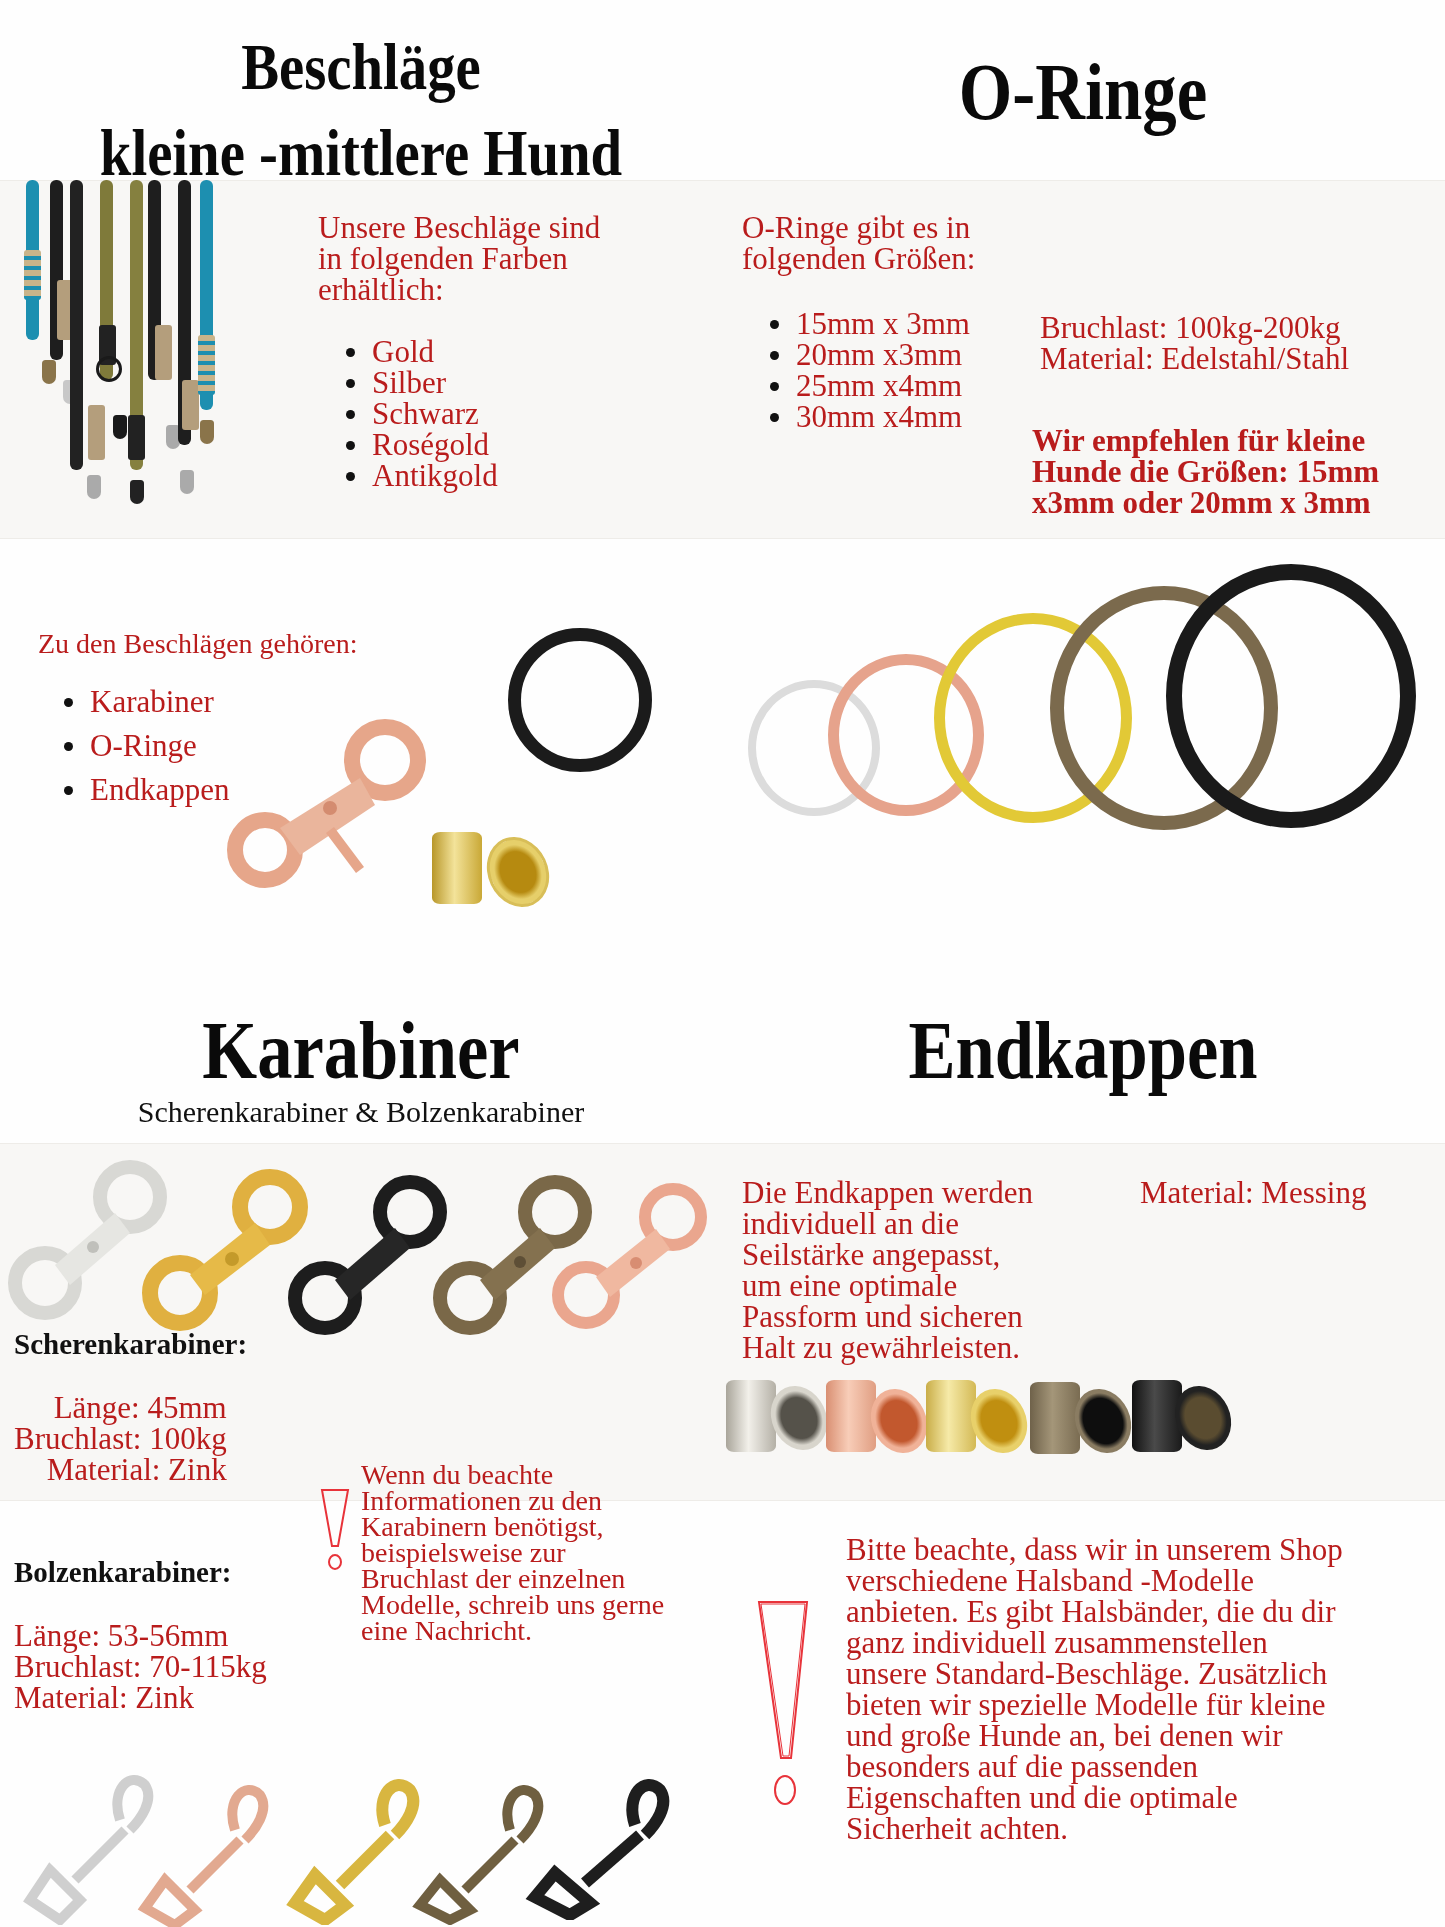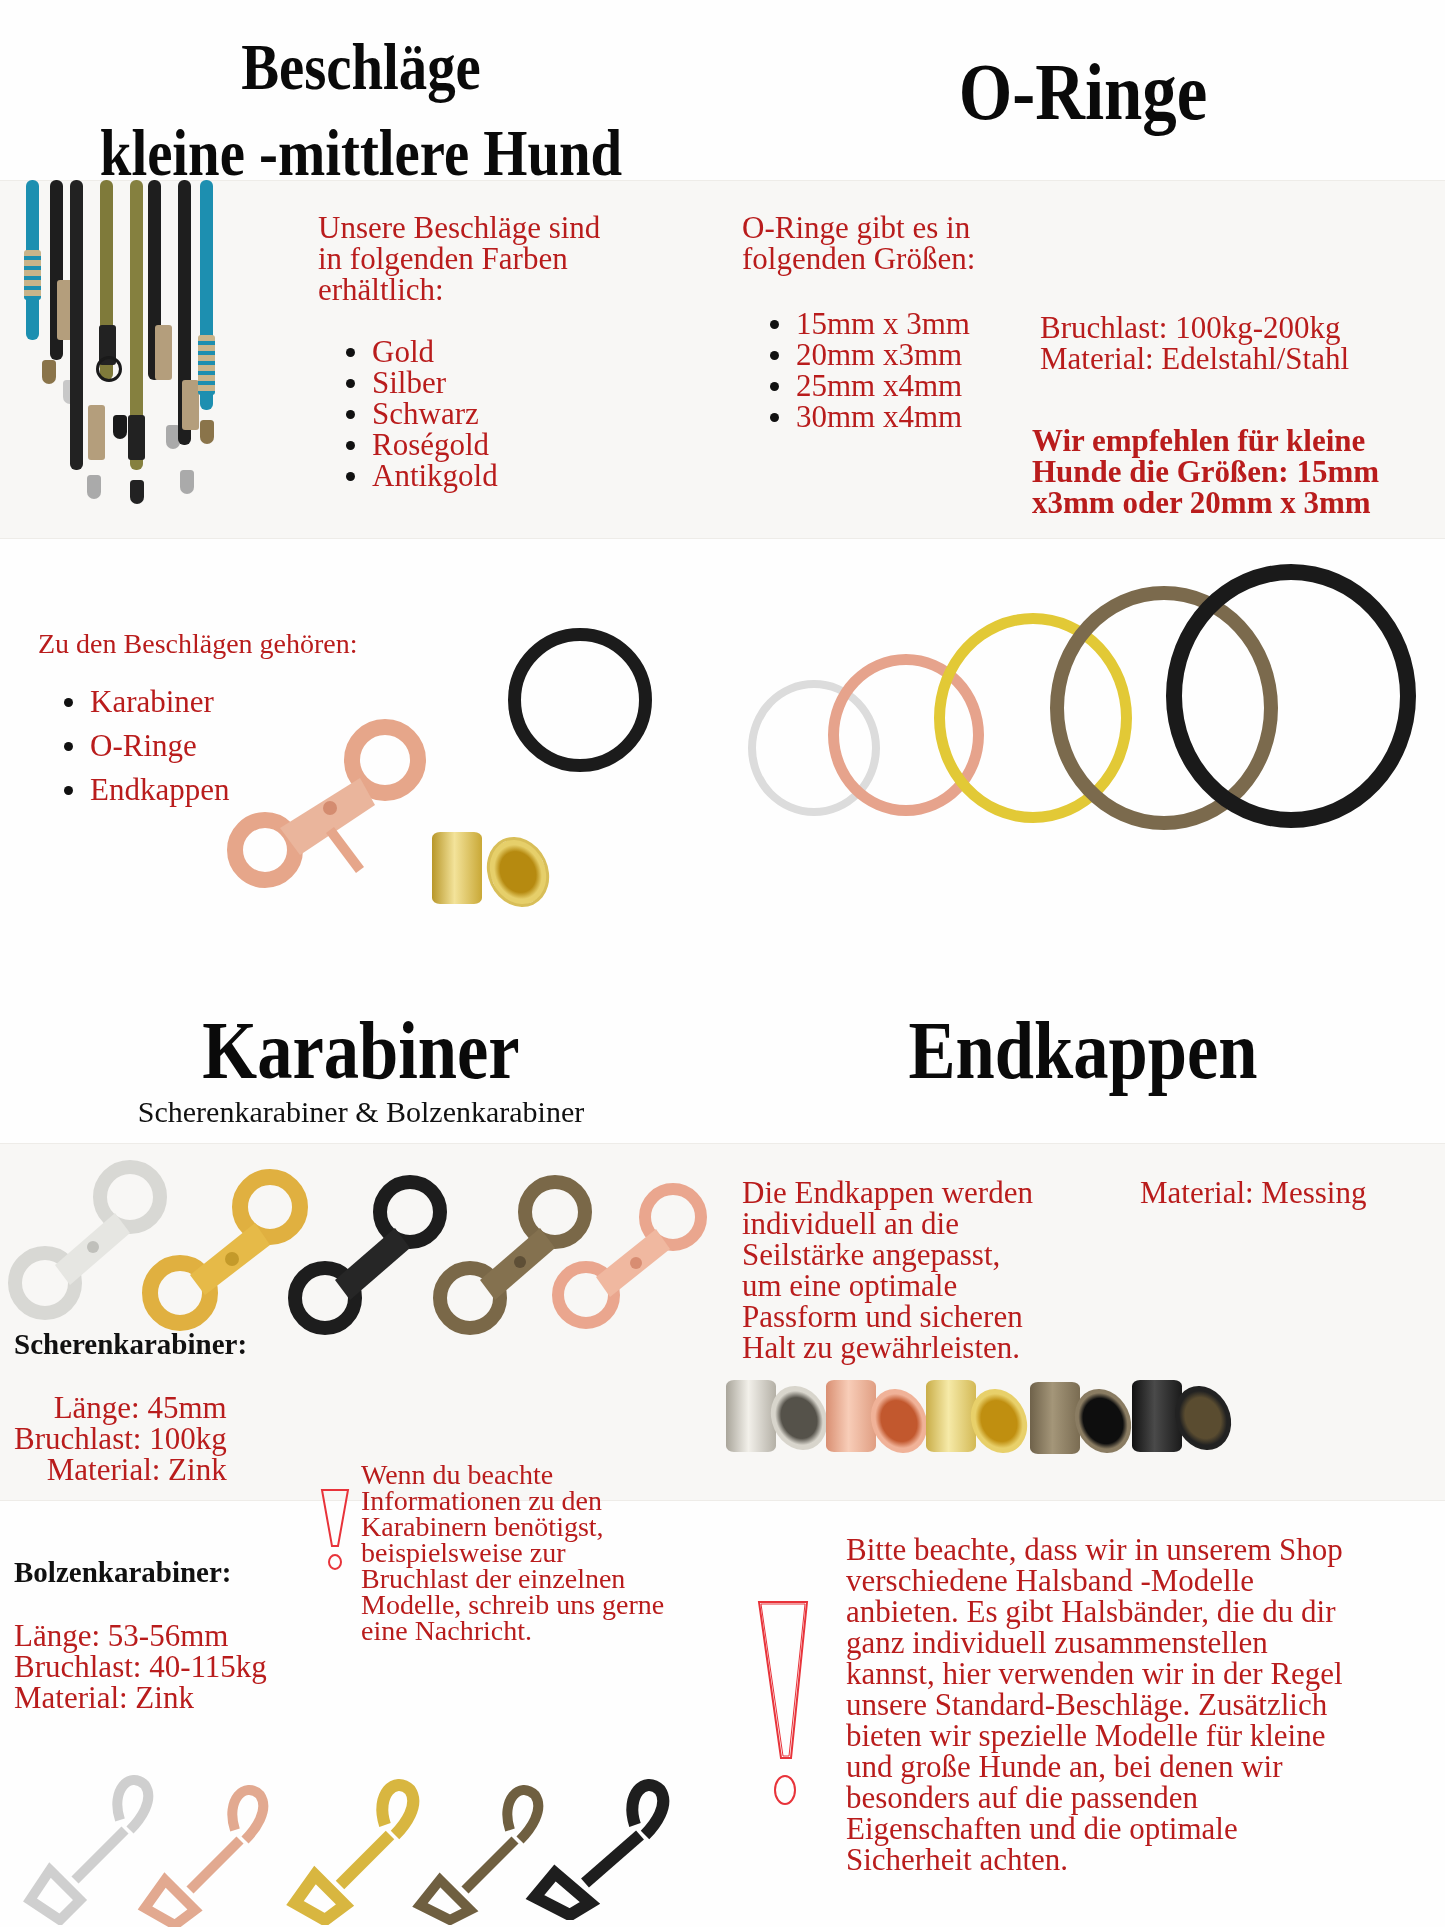--- a/index.html
+++ b/index.html
@@ -209,21 +209,21 @@
   <div>Karabinern benötigst,</div>
   <div>beispielsweise zur</div>
   <div>Bruchlast der einzelnen</div>
   <div>Modelle, schreib uns gerne</div>
   <div>eine Nachricht.</div>
 </div>
 
 <div class="abs bold-h" style="left:14px;top:1556px;">Bolzenkarabiner:</div>
 <div class="abs txt" style="left:14px;top:1620px;">
   <div>Länge: 53-56mm</div>
-  <div>Bruchlast: 40-115kg</div>
+  <div>Bruchlast: 70-115kg</div>
   <div>Material: Zink</div>
 </div>
 
 <div>
   <svg class="abs" style="left:20px;top:1760px;" width="140" height="165" viewBox="0 0 140 165">
       <g fill="none" stroke="#cfcfcf" stroke-width="10">
         <path d="M100 60 C90 30 110 10 125 25 C135 40 120 60 110 70"></path>
         <path d="M105 70 L55 120"></path>
         <path d="M30 110 L60 140 L40 160 L10 140 Z"></path>
       </g>
@@ -284,20 +284,19 @@
 <svg class="exclaim" style="left:755px;top:1598px;" width="56" height="212" viewBox="0 0 56 212">
   <path d="M4 4 L52 4 L36 160 L26 160 Z" fill="none" stroke="#e8333a" stroke-width="2"></path>
   <path d="M6 6 L50 6 L34 158 L28 158 Z" fill="none" stroke="#e8333a" stroke-width="1"></path>
   <ellipse cx="30" cy="192" rx="10" ry="14" fill="none" stroke="#e8333a" stroke-width="2"></ellipse>
 </svg>
 <div class="abs txt" style="left:846px;top:1534px;">
   <div>Bitte beachte, dass wir in unserem Shop</div>
   <div>verschiedene Halsband -Modelle</div>
   <div>anbieten. Es gibt Halsbänder, die du dir</div>
   <div>ganz individuell zusammenstellen</div>
-  <div>kannst, hier verwenden wir in der Regel</div>
   <div>unsere Standard-Beschläge. Zusätzlich</div>
   <div>bieten wir spezielle Modelle für kleine</div>
   <div>und große Hunde an, bei denen wir</div>
   <div>besonders auf die passenden</div>
   <div>Eigenschaften und die optimale</div>
   <div>Sicherheit achten.</div>
 </div>
 
 </body></html>

